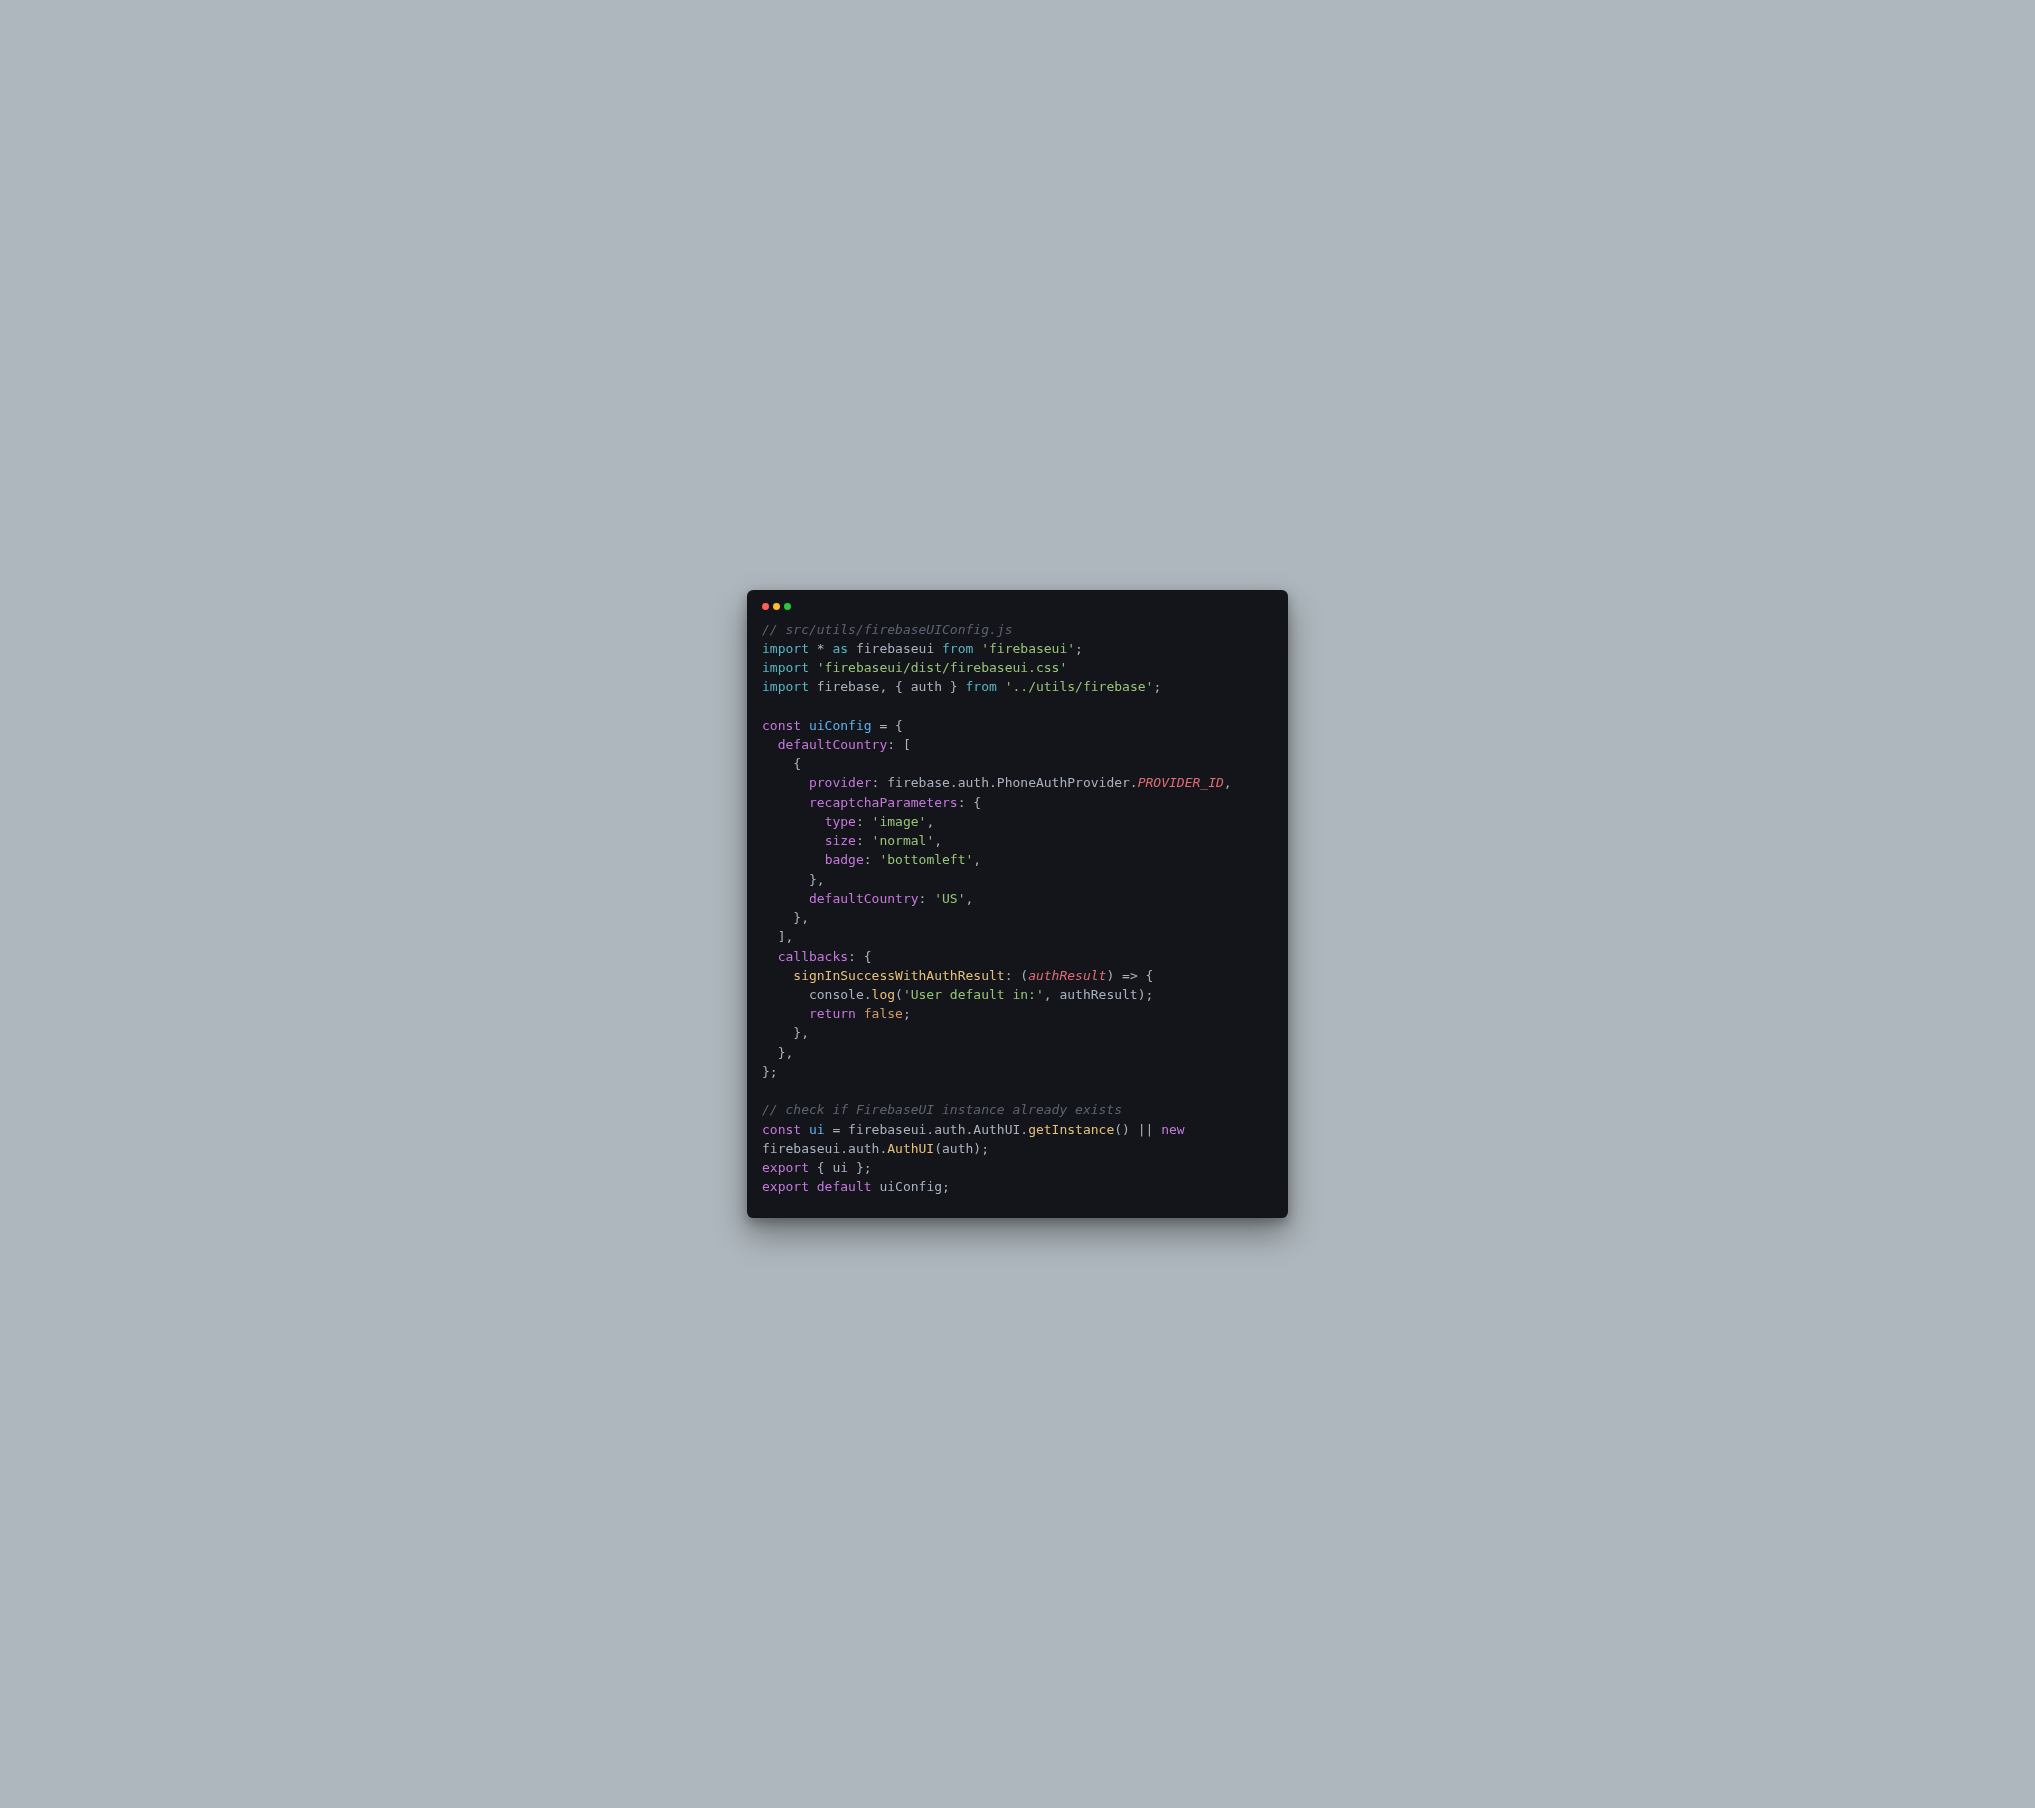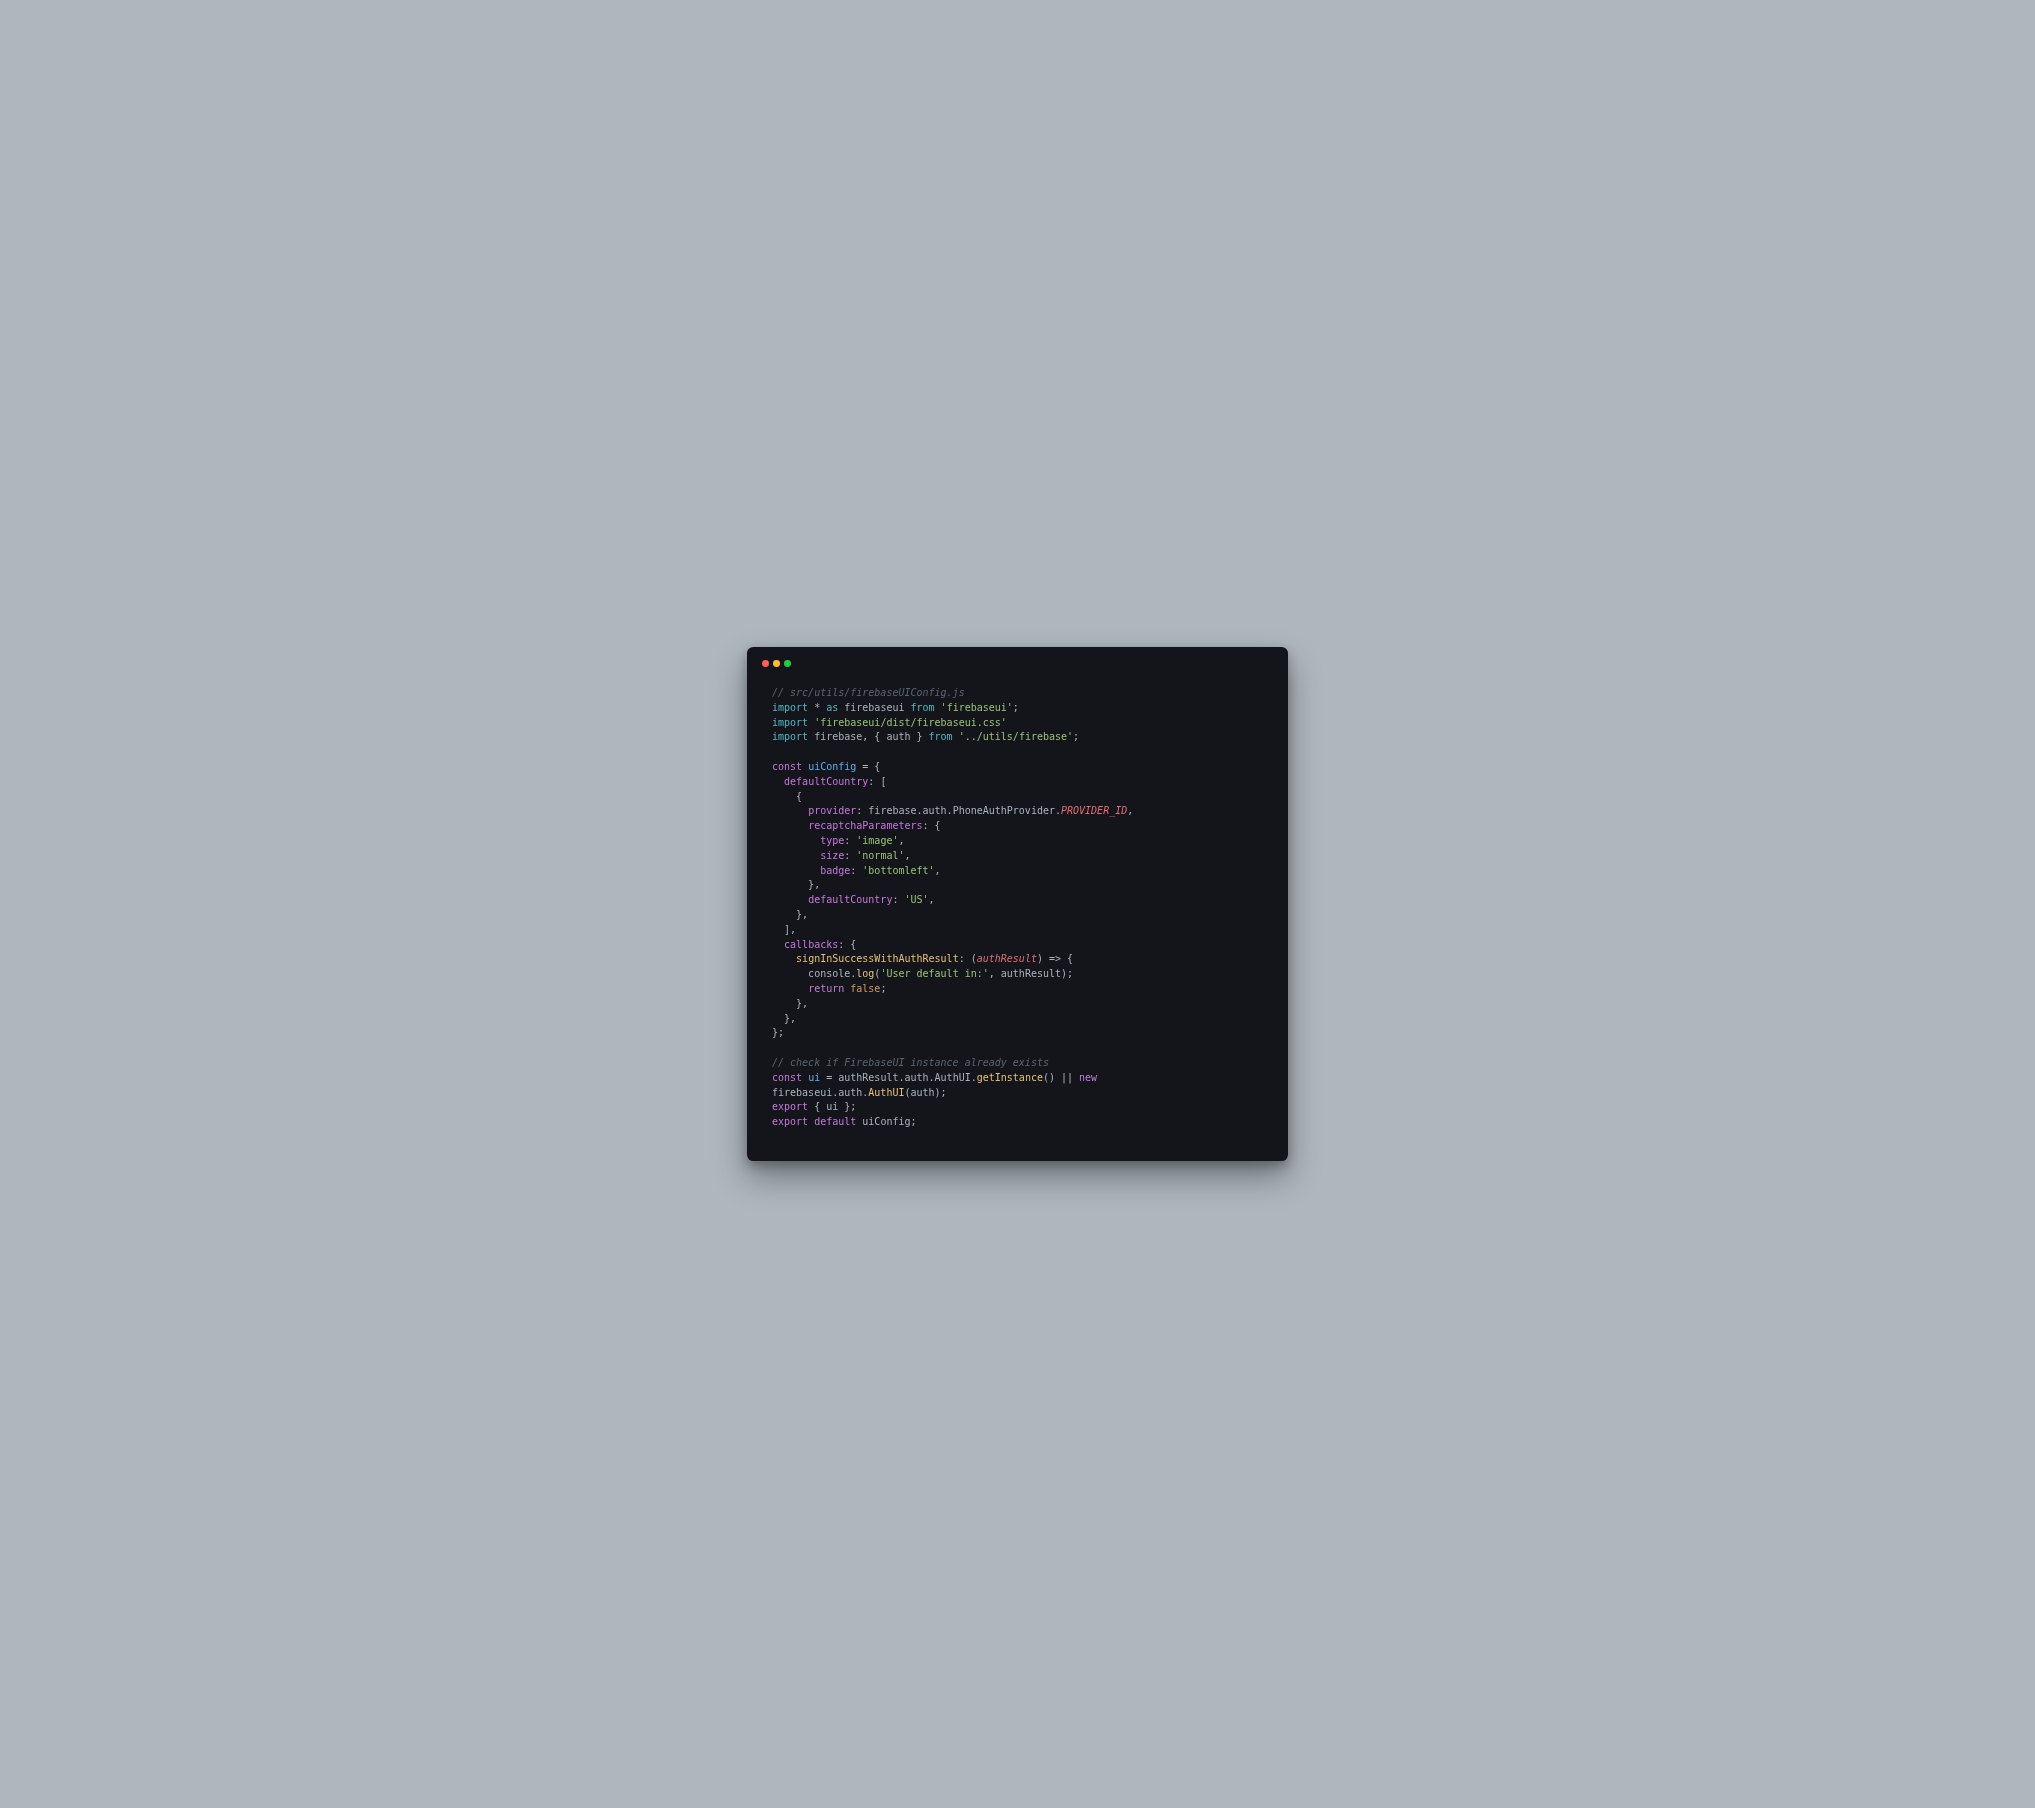--- a/index.html
+++ b/index.html
@@ -48,22 +48,22 @@
   }
   .dot {
     width: 6.9px;
     height: 6.9px;
     border-radius: 50%;
   }
   .dot.red { background: var(--red); }
   .dot.yellow { background: var(--yellow); }
   .dot.green { background: var(--green); }
   pre.code {
-    margin: 10px;
-    font-size: 10px;
+    margin: 0;
+    font-size: 13px;
     line-height: 1.48;
     white-space: pre;
     color: var(--c-text);
     overflow-x: auto;
   }
   .cm { color: var(--c-comment); font-style: italic; }
   .im { color: var(--c-keyword-import); }
   .kw { color: var(--c-keyword); }
   .st { color: var(--c-string); }
   .fn { color: var(--c-fn); }
@@ -100,18 +100,18 @@
 <span>  ],</span>
   <span class="pr">callbacks</span><span>: {</span>
     <span class="fn">signInSuccessWithAuthResult</span><span>: (</span><span class="id">authResult</span><span>) =&gt; {</span>
 <span>      console.</span><span class="fn">log</span><span>(</span><span class="st">'User default in:'</span><span>, authResult);</span>
       <span class="kw">return</span> <span class="bo">false</span>;
 <span>    },</span>
 <span>  },</span>
 <span>};</span>
 
 <span class="cm">// check if FirebaseUI instance already exists</span>
-<span class="kw">const</span><span class="cn"> ui </span><span>= authResult.auth.AuthUI.</span><span class="fn">getInstance</span><span>() || </span><span class="kw">new</span>
+<span class="kw">const</span><span class="cn"> ui </span><span>= firebaseui.auth.AuthUI.</span><span class="fn">getInstance</span><span>() || </span><span class="kw">new</span>
 <span>firebaseui.auth.</span><span class="fn">AuthUI</span><span>(auth);</span>
 <span class="kw">export</span><span> { ui };</span>
 <span class="kw">export</span> <span class="kw">default</span><span> uiConfig;</span></pre>
 </div>
 
 
 </body></html>

